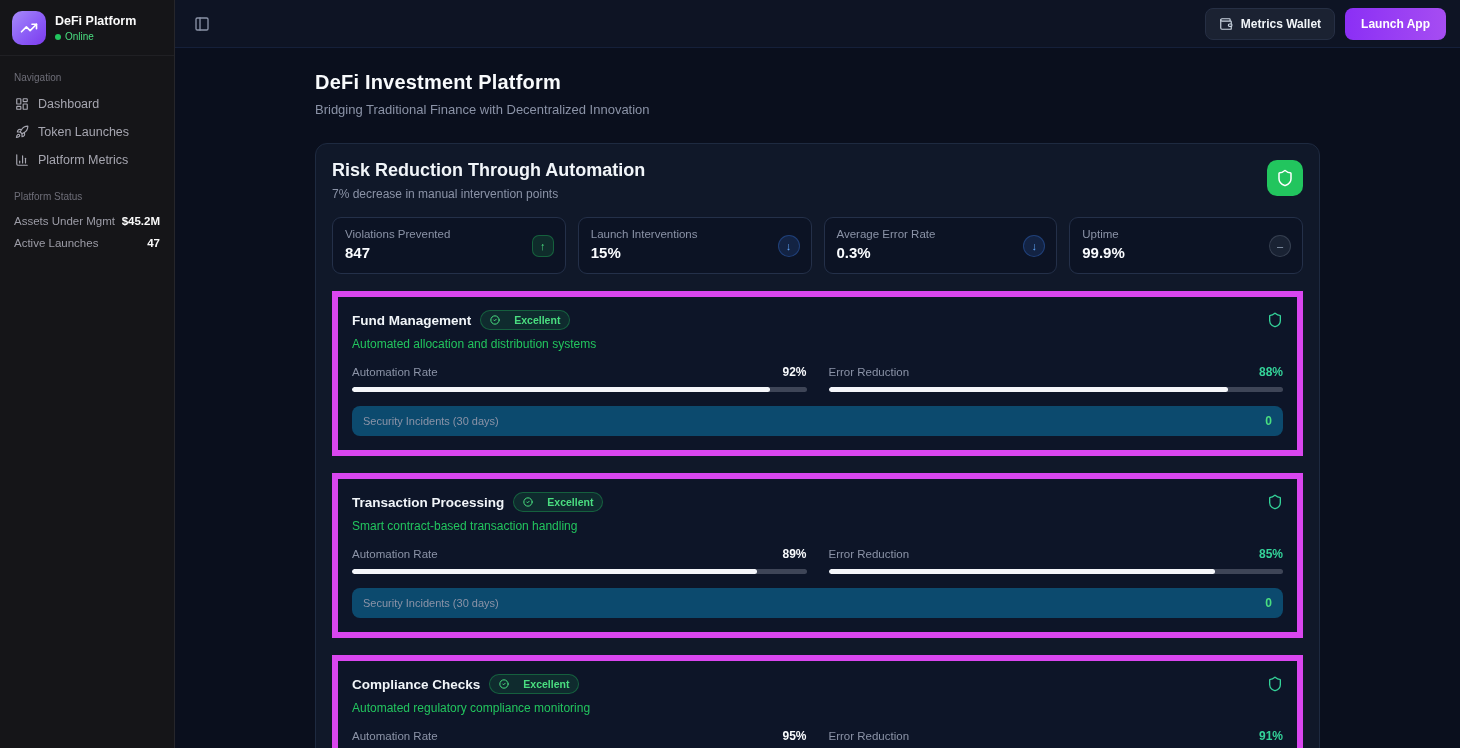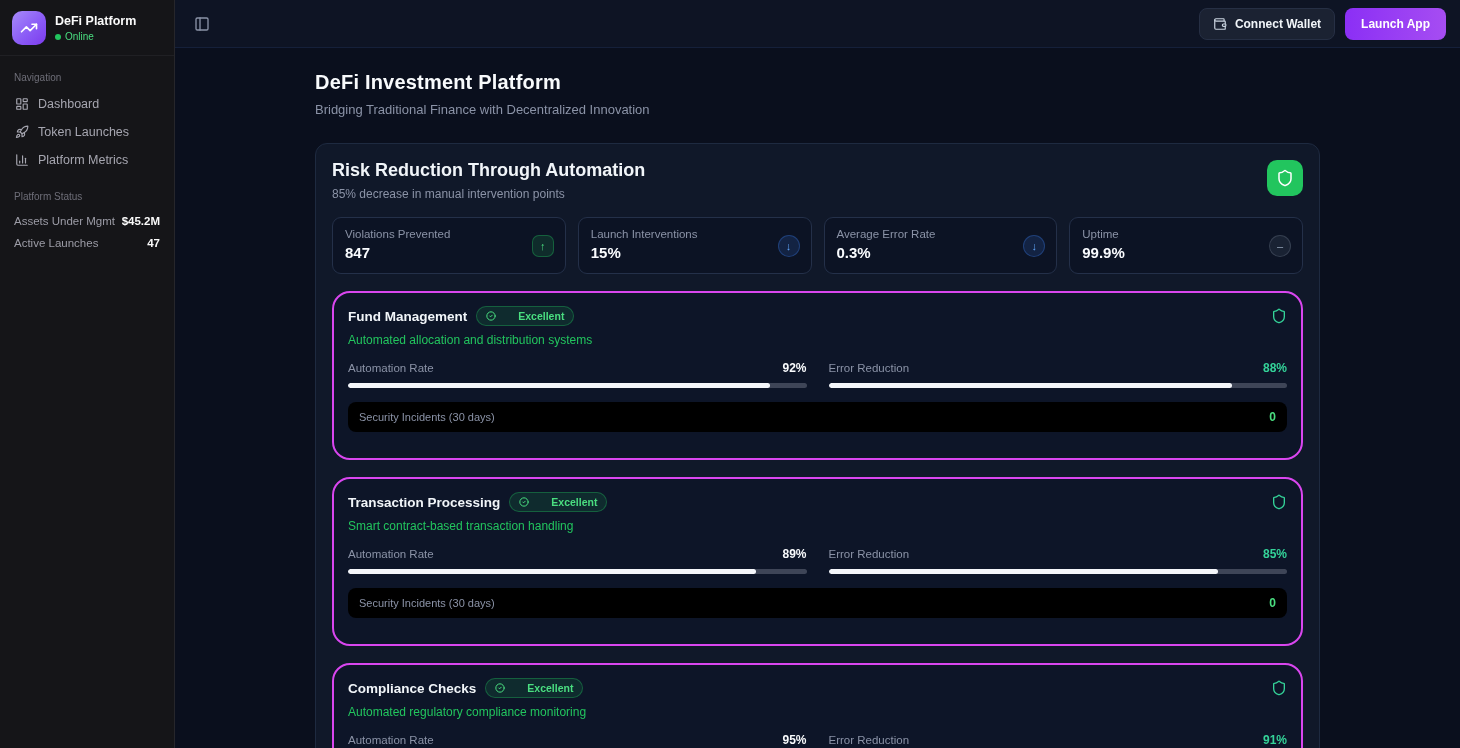--- a/index.html
+++ b/index.html
@@ -68,39 +68,39 @@
   .stat-label { font-size:11.5px; color:#8b93a7; }
   .stat-value { font-size:15px; font-weight:bold; color:#fafcff; margin-top:4px; }
   .stat-badge { position:absolute; right:11px; top:50%; transform:translateY(-50%);
     width:22px; height:22px; display:flex; align-items:center; justify-content:center;
     font-size:11px; border-radius:7px; }
   .stat-badge.green { background:rgba(34,197,94,0.14); border:1px solid rgba(34,197,94,0.35); color:#4ade80; }
   .stat-badge.blue  { background:rgba(59,130,246,0.15); border:1px solid rgba(59,130,246,0.30); color:#60a5fa; border-radius:50%; }
   .stat-badge.gray  { background:rgba(148,163,184,0.10); border:1px solid rgba(148,163,184,0.22); color:#94a3b8; border-radius:50%; }
 
   
-  .metric-card { margin-top:17px; background:#0d1528; border:2px solid #d946ef; border-radius:18px;
-    padding:13px 14px 26px; }
+  .metric-card { margin-top:17px; background:#0d1528; border:6px solid #d946ef; border-radius:0;
+    padding:13px 14px 14px; }
   .metric-head { display:flex; align-items:center; gap:9px; }
   .metric-name { font-size:13.5px; font-weight:bold; color:#f1f5f9; }
-  .pill { display:inline-flex; align-items:center; gap:22px; font-size:10.5px; font-weight:bold;
+  .pill { display:inline-flex; align-items:center; gap:14px; font-size:10.5px; font-weight:bold;
     padding:3px 9px; border-radius:999px; }
   .pill svg { width:10px; height:10px; }
   .pill.green { background:rgba(34,197,94,0.13); color:#4ade80; border:1px solid rgba(34,197,94,0.35); }
   .metric-shield { margin-left:auto; color:#34d399; display:flex; }
   .metric-shield svg { width:16px; height:16px; }
   .metric-desc { font-size:12px; color:#22c55e; margin-top:7px; }
   .bars { display:grid; grid-template-columns:1fr 1fr; gap:22px; margin-top:14px; }
   .bar-label-row { display:flex; justify-content:space-between; align-items:baseline; margin-bottom:8px; }
   .bar-label { font-size:11.5px; color:#8b93a7; }
   .bar-value { font-size:12px; font-weight:bold; color:#f8fafc; }
   .bar-value.green { color:#34d399; font-weight:bold; }
   .bar-track { height:5px; background:#3e4557; border-radius:999px; overflow:hidden; }
   .bar-fill { height:100%; background:#f4f6fa; border-radius:999px; }
-  .incidents-row { margin-top:14px; background:#000000; border-radius:8px; padding:8px 11px;
+  .incidents-row { margin-top:14px; background:#0c4a6e; border-radius:8px; padding:8px 11px;
     display:flex; justify-content:space-between; align-items:center; }
   .incidents-label { font-size:11px; color:#8b93a7; }
   .incidents-value { font-size:12px; font-weight:bold; color:#4ade80; }
 </style>
 </head>
 <body>
 
 <div class="app">
 
   <aside class="sidebar">
@@ -171,35 +171,35 @@
             <rect width="18" height="18" x="3" y="3" rx="2"></rect>
             <path d="M9 3v18"></path>
           </svg>
       </div>
       <div class="topbar-spacer"></div>
       <button class="btn-wallet">
         <svg viewBox="0 0 24 24" fill="none" stroke="currentColor" stroke-width="2" stroke-linecap="round" stroke-linejoin="round">
             <path d="M19 7V4a1 1 0 0 0-1-1H5a2 2 0 0 0 0 4h15a1 1 0 0 1 1 1v4h-3a2 2 0 0 0 0 4h3a1 1 0 0 0 1-1v-2a1 1 0 0 0-1-1"></path>
             <path d="M3 5v14a2 2 0 0 0 2 2h15a1 1 0 0 0 1-1v-4"></path>
           </svg>
-        <span>Connect Wallet</span>
+        <span>Metrics Wallet</span>
       </button>
       <button class="btn-launch">Launch App</button>
     </header>
 
     <main class="main">
       <div class="content">
         <h1 class="page-title">DeFi Investment Platform</h1>
         <div class="page-subtitle">Bridging Traditional Finance with Decentralized Innovation</div>
 
         <section class="panel">
           <div class="panel-head">
             <div>
               <div class="panel-title">Risk Reduction Through Automation</div>
-              <div class="panel-subtitle">85% decrease in manual intervention points</div>
+              <div class="panel-subtitle">7% decrease in manual intervention points</div>
             </div>
             <div class="panel-icon">
               <svg viewBox="0 0 24 24" fill="none" stroke="currentColor" stroke-width="2" stroke-linecap="round" stroke-linejoin="round">
                   <path d="M20 13c0 5-3.5 7.5-7.66 8.95a1 1 0 0 1-.67-.01C7.5 20.5 4 18 4 13V6a1 1 0 0 1 1-1c2 0 4.5-1.2 6.24-2.72a1 1 0 0 1 1.52 0C14.5 3.8 17 5 19 5a1 1 0 0 1 1 1z"></path>
                 </svg>
             </div>
           </div>
 
           <div class="stats">
             <div class="stat-box">

